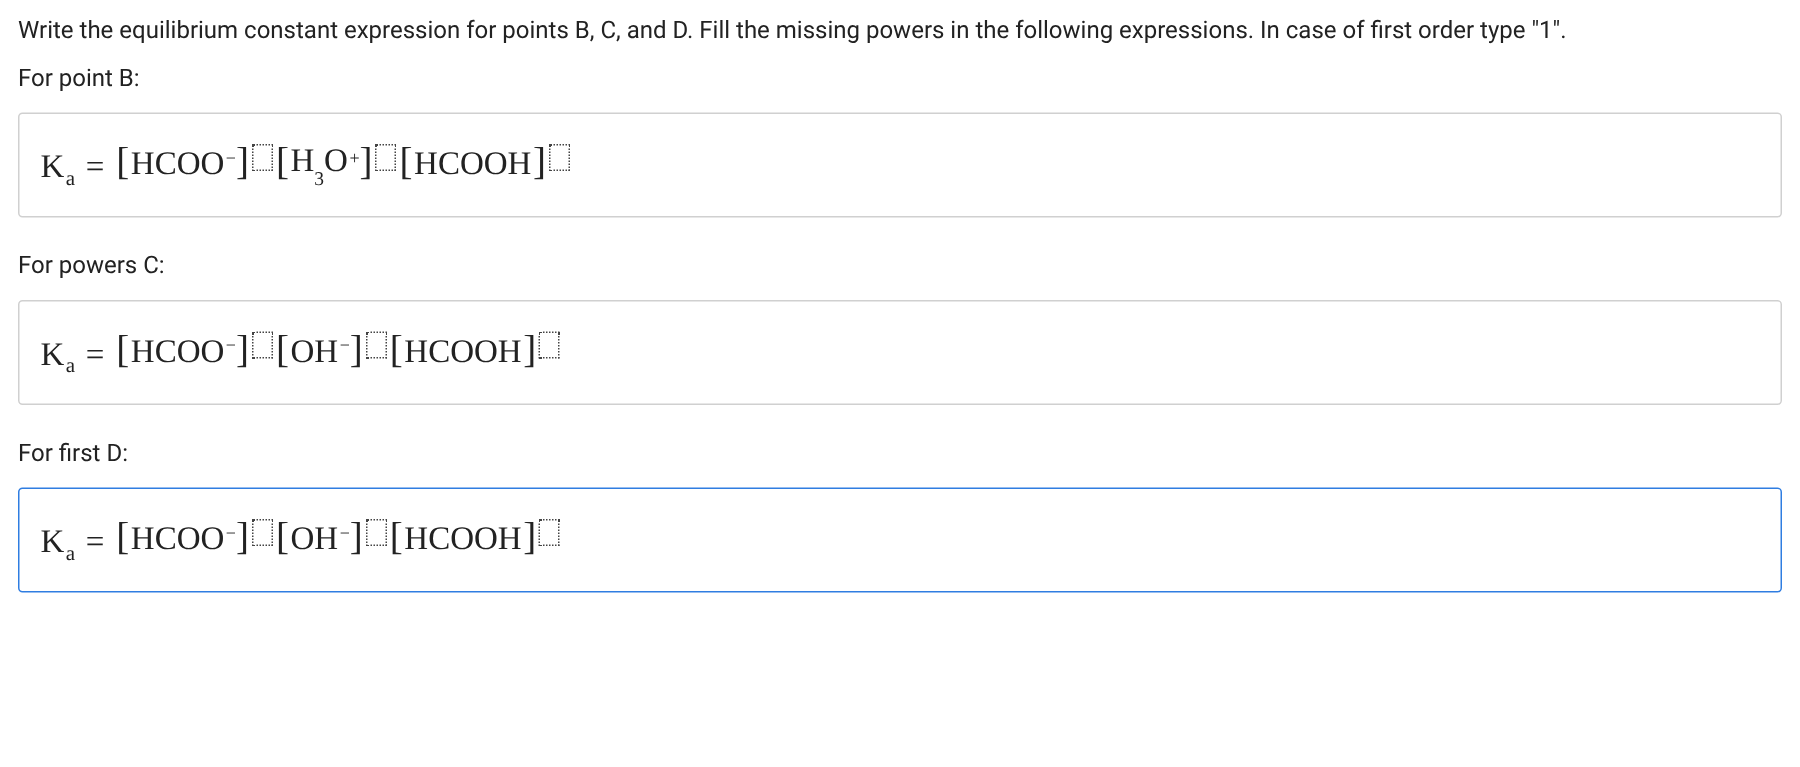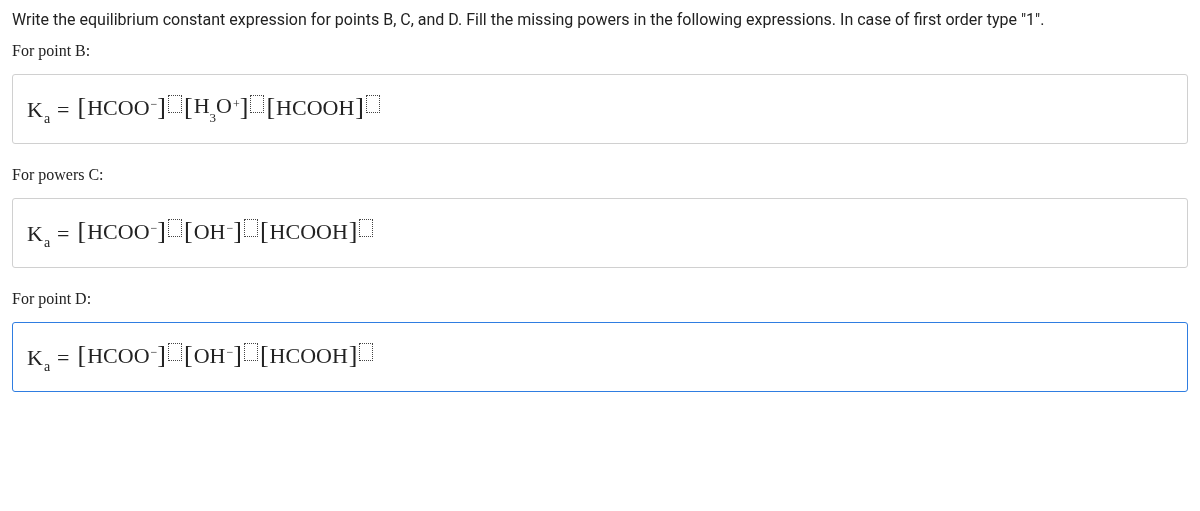--- a/index.html
+++ b/index.html
@@ -16,21 +16,20 @@
       background: #fff;
     }
     .instruction {
       font-size: 16px;
       line-height: 1.5;
     }
     .point-label {
       font-size: 16px;
       margin-bottom: 14px;
       margin-top: 10px;
-      font-family: Liberation Serif, serif;
     }
     .equation-box {
       border: 1px solid #d0d0d0;
       border-radius: 3px;
       padding: 18px 14px 20px 14px;
       margin-bottom: 22px;
     }
     .equation-box.active {
       border: 1.5px solid #2f7de1;
     }
@@ -164,21 +163,21 @@
 
     <span class="bracket-term">
       <span class="bracket">[</span>
       <span class="species">HCOOH</span>
       <span class="bracket">]</span>
     </span>
     <span class="power-box"></span>
   </div>
 </div>
 
-<div class="point-label">For point D:</div>
+<div class="point-label">For first D:</div>
 
 <div class="equation-box active">
   <div class="eq">
     <span class="ksub">
       <span>K</span>
       <span class="sub-a">a</span>
     </span>
     <span class="eqsign">=</span>
 
     <span class="bracket-term">

